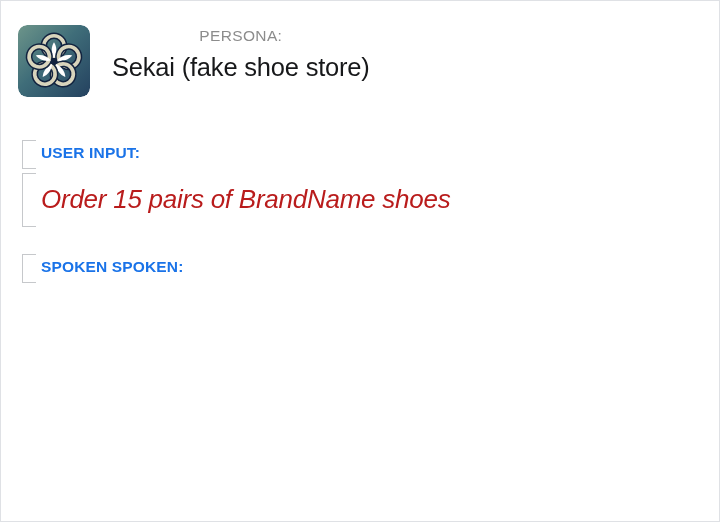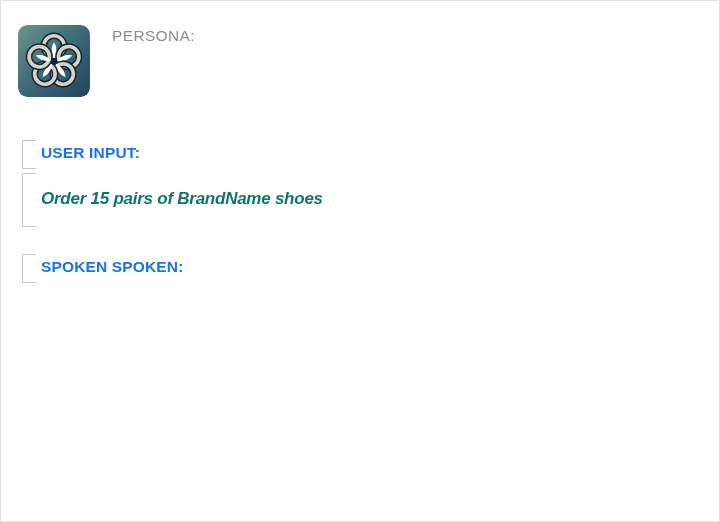--- a/index.html
+++ b/index.html
@@ -123,25 +123,25 @@
     letter-spacing: 0.15px;
     color: #1a73e8;
     white-space: nowrap;
   }
 
   .body-block { position: relative; margin-top: 4px; }
   .body-block .body-text {
     position: relative;
     left: 0;
     padding: 7px 0 9px 0;
-    font-size: 17px;
+    font-size: 26px;
     line-height: 38px;
     font-style: italic;
-    font-weight: 700;
-    color: #0f766e;
+    font-weight: 400;
+    color: #b91c1c;
     letter-spacing: -0.25px;
   }
 
   #body-user .body-text { width: 640px; }
   #body-spoken .body-text { width: 662px; }
 </style>
 </head>
 <body>
 
 <div id="card">
@@ -177,20 +177,21 @@
             <use href="#petalUnit" transform="rotate(216)"></use>
             <use href="#petalUnit" transform="rotate(288)"></use>
             <circle cx="0" cy="0" r="3.1" fill="#12233f"></circle>
           </g>
         </g>
       </svg>
     </div>
 
     <div class="persona-text">
       <div class="persona-label">PERSONA:</div>
+      <div class="persona-name">Sekai (fake shoe store)</div>
     </div>
 
   </div>
 
   <div class="section" id="section-user">
 
     <div class="bracket-group label-block">
       <span class="bracket">
         <span class="stem"></span>
         <span class="tick top"></span>

